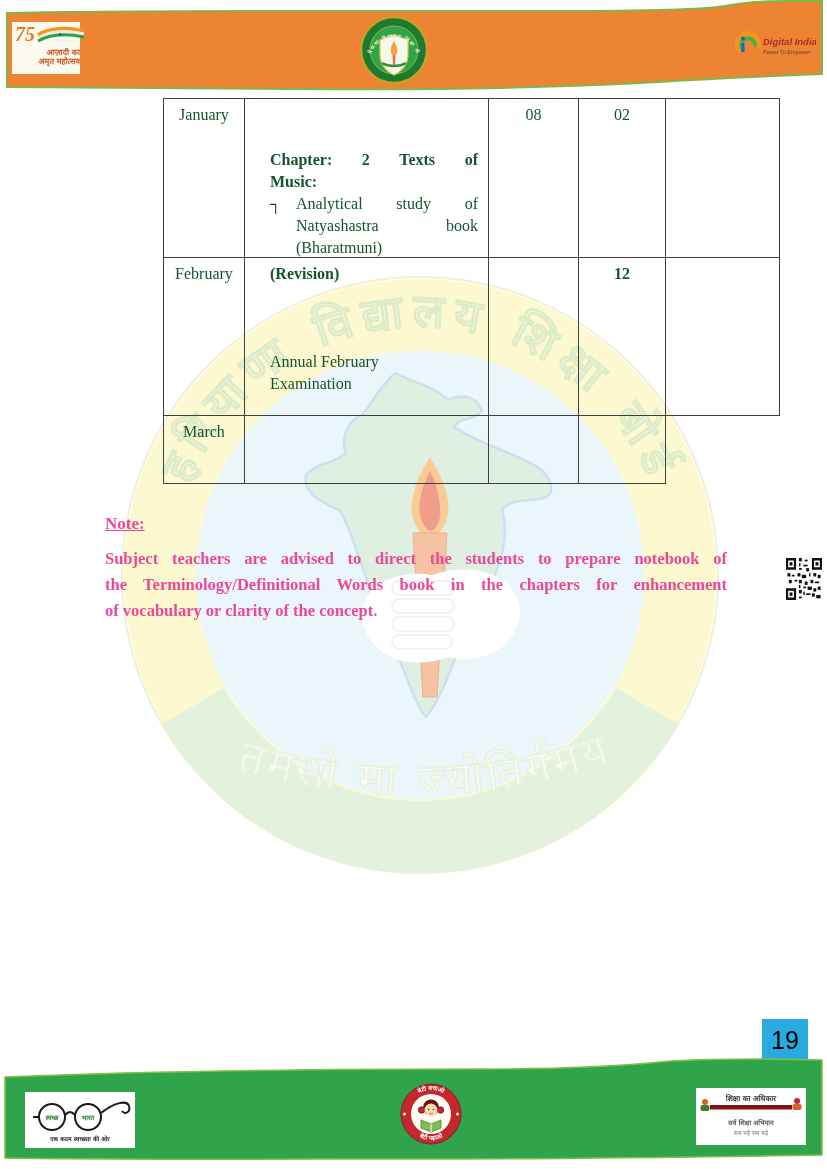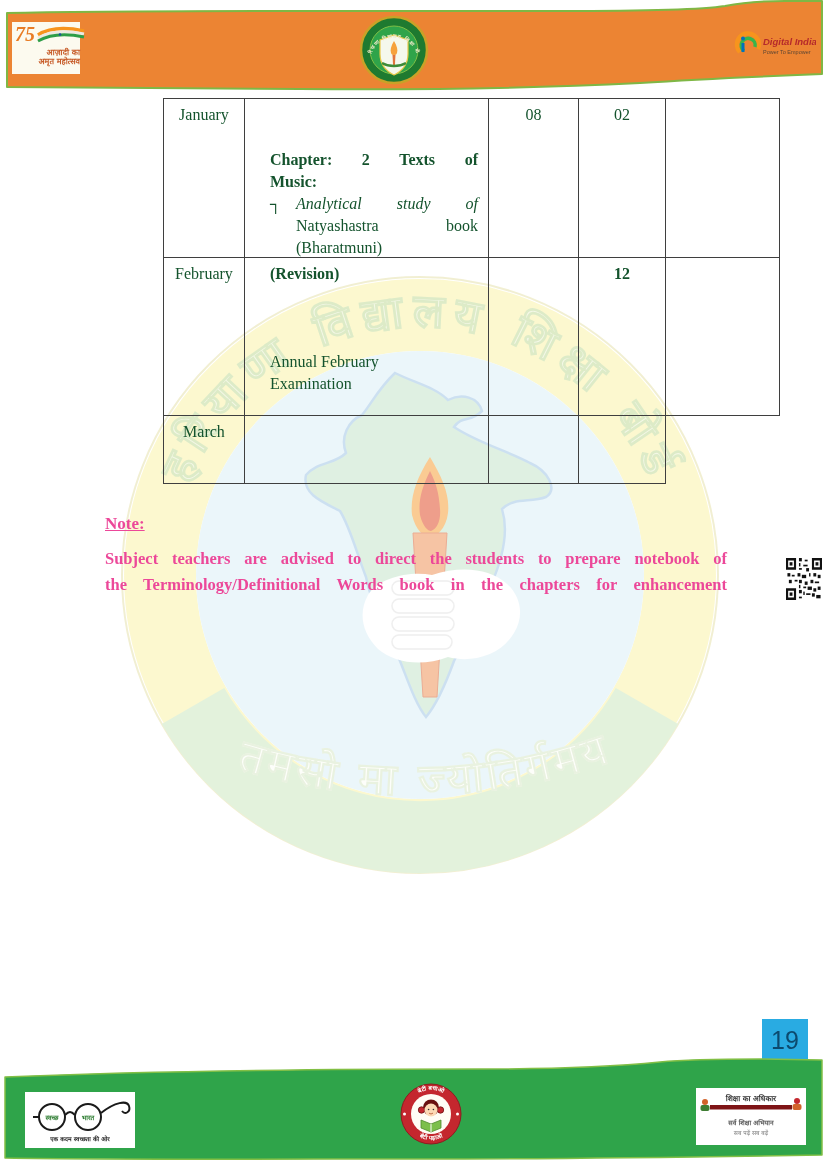--- a/index.html
+++ b/index.html
@@ -34,36 +34,36 @@
        font-size:16px;line-height:22px;color:#14532d;margin-left:41px;}
   #tbl .cell{border-right:1px solid #3F3F3F;border-bottom:1px solid #3F3F3F;
              padding-top:5px;overflow:hidden;}
   #tbl .month,#tbl .num{text-align:center;}
   #tbl .content{padding-left:25px;padding-right:10px;}
   .b{font-weight:bold;}
   .stretch{text-align:justify;text-align-last:justify;}
   .sp45{height:45px;} .sp66{height:66px;} .sp20{height:20px;}
   .bullet-row{display:flex;}
   .bullet-row .glyph{width:26px;flex:0 0 26px;}
-  .bullet-row .bt{flex:1;font-style:italic;}
+  .bullet-row .bt{flex:1;}
   .indent{margin-left:26px;}
 
   
   #note{left:105px;top:514px;width:622px;z-index:2;color:#ec4899;}
   #note .hd{font-size:17px;font-weight:bold;text-decoration:underline;}
   #note .body{margin-top:12px;font-size:16.5px;font-weight:bold;line-height:26px;}
 
   
   #qr{left:786px;top:558px;width:36px;height:42px;z-index:2;background:#fff;}
 
   
   #pageno{left:762px;top:1019px;width:46px;height:42px;background:#29ABE2;z-index:2;
           display:flex;align-items:center;justify-content:center;
           font-family:"Liberation Sans","DejaVu Sans",sans-serif;
-          font-size:25px;color:#0c4a6e;}
+          font-size:25px;color:#000000;}
 
   
   #swachh{left:25px;top:1092px;width:110px;height:56px;background:#fff;z-index:4;}
   #beti{left:399px;top:1082px;width:64px;height:64px;z-index:4;}
   #rte{left:696px;top:1088px;width:110px;height:57px;background:#fff;z-index:4;}
   .hindi{font-family:"DejaVu Sans",sans-serif;}
 </style>
 </head>
 <body>
 
@@ -177,20 +177,21 @@
     <div class="cell num"></div>
     <div class="cell num"></div>
     <div class="cell num"></div>
   </div>
 
   <div id="note" class="abs">
     <div class="hd">Note:</div>
     <div class="body">
       <div class="stretch">Subject teachers are advised to direct the students to prepare notebook of</div>
       <div class="stretch">the Terminology/Definitional Words book in the chapters for enhancement</div>
+      <div>of vocabulary or clarity of the concept.</div>
     </div>
   </div>
 
   <svg id="qr" class="abs" viewBox="0 0 25 25" preserveAspectRatio="none">
     <rect x="0" y="0" width="25" height="25" fill="#fff"></rect>
     <g fill="#111">
       <rect x="0" y="0" width="7" height="7"></rect>
         <rect x="18" y="0" width="7" height="7"></rect>
       <rect x="0" y="18" width="7" height="7"></rect>
       <rect x="2" y="2" width="3" height="3" fill="#111" stroke="#fff" stroke-width="1"></rect>

